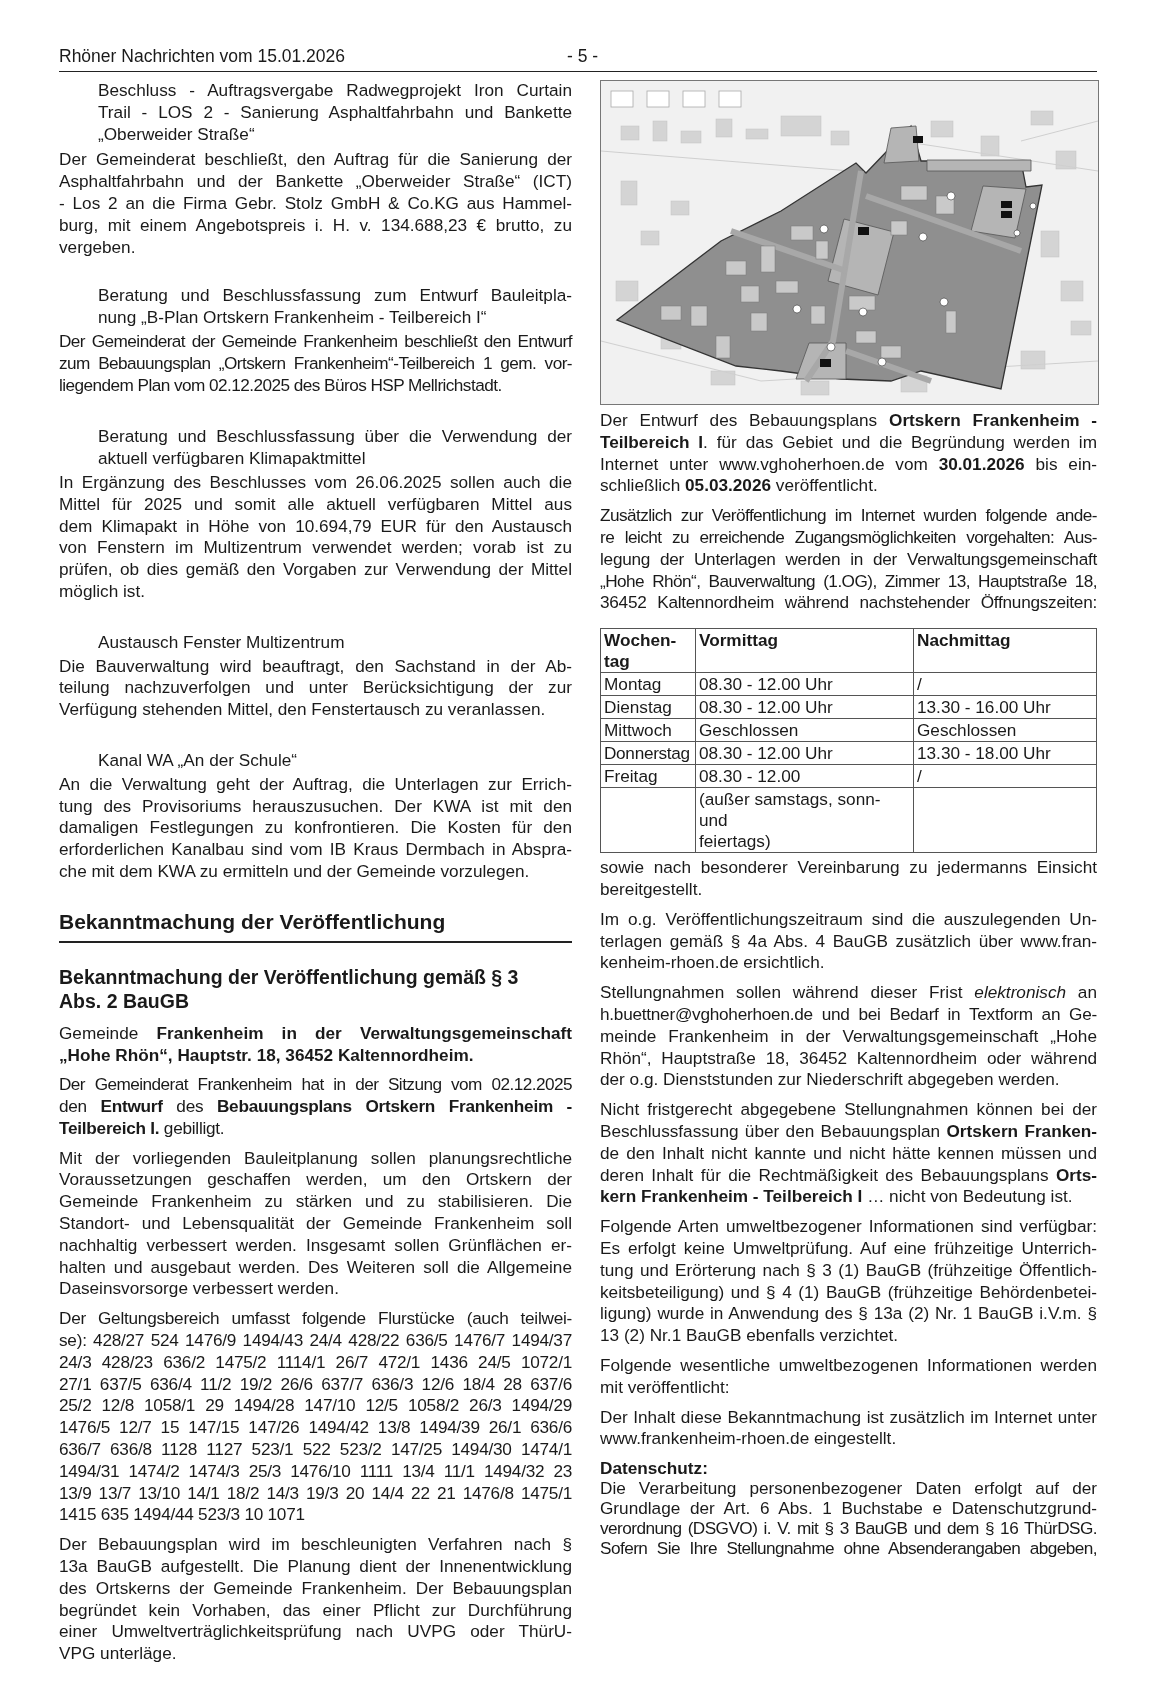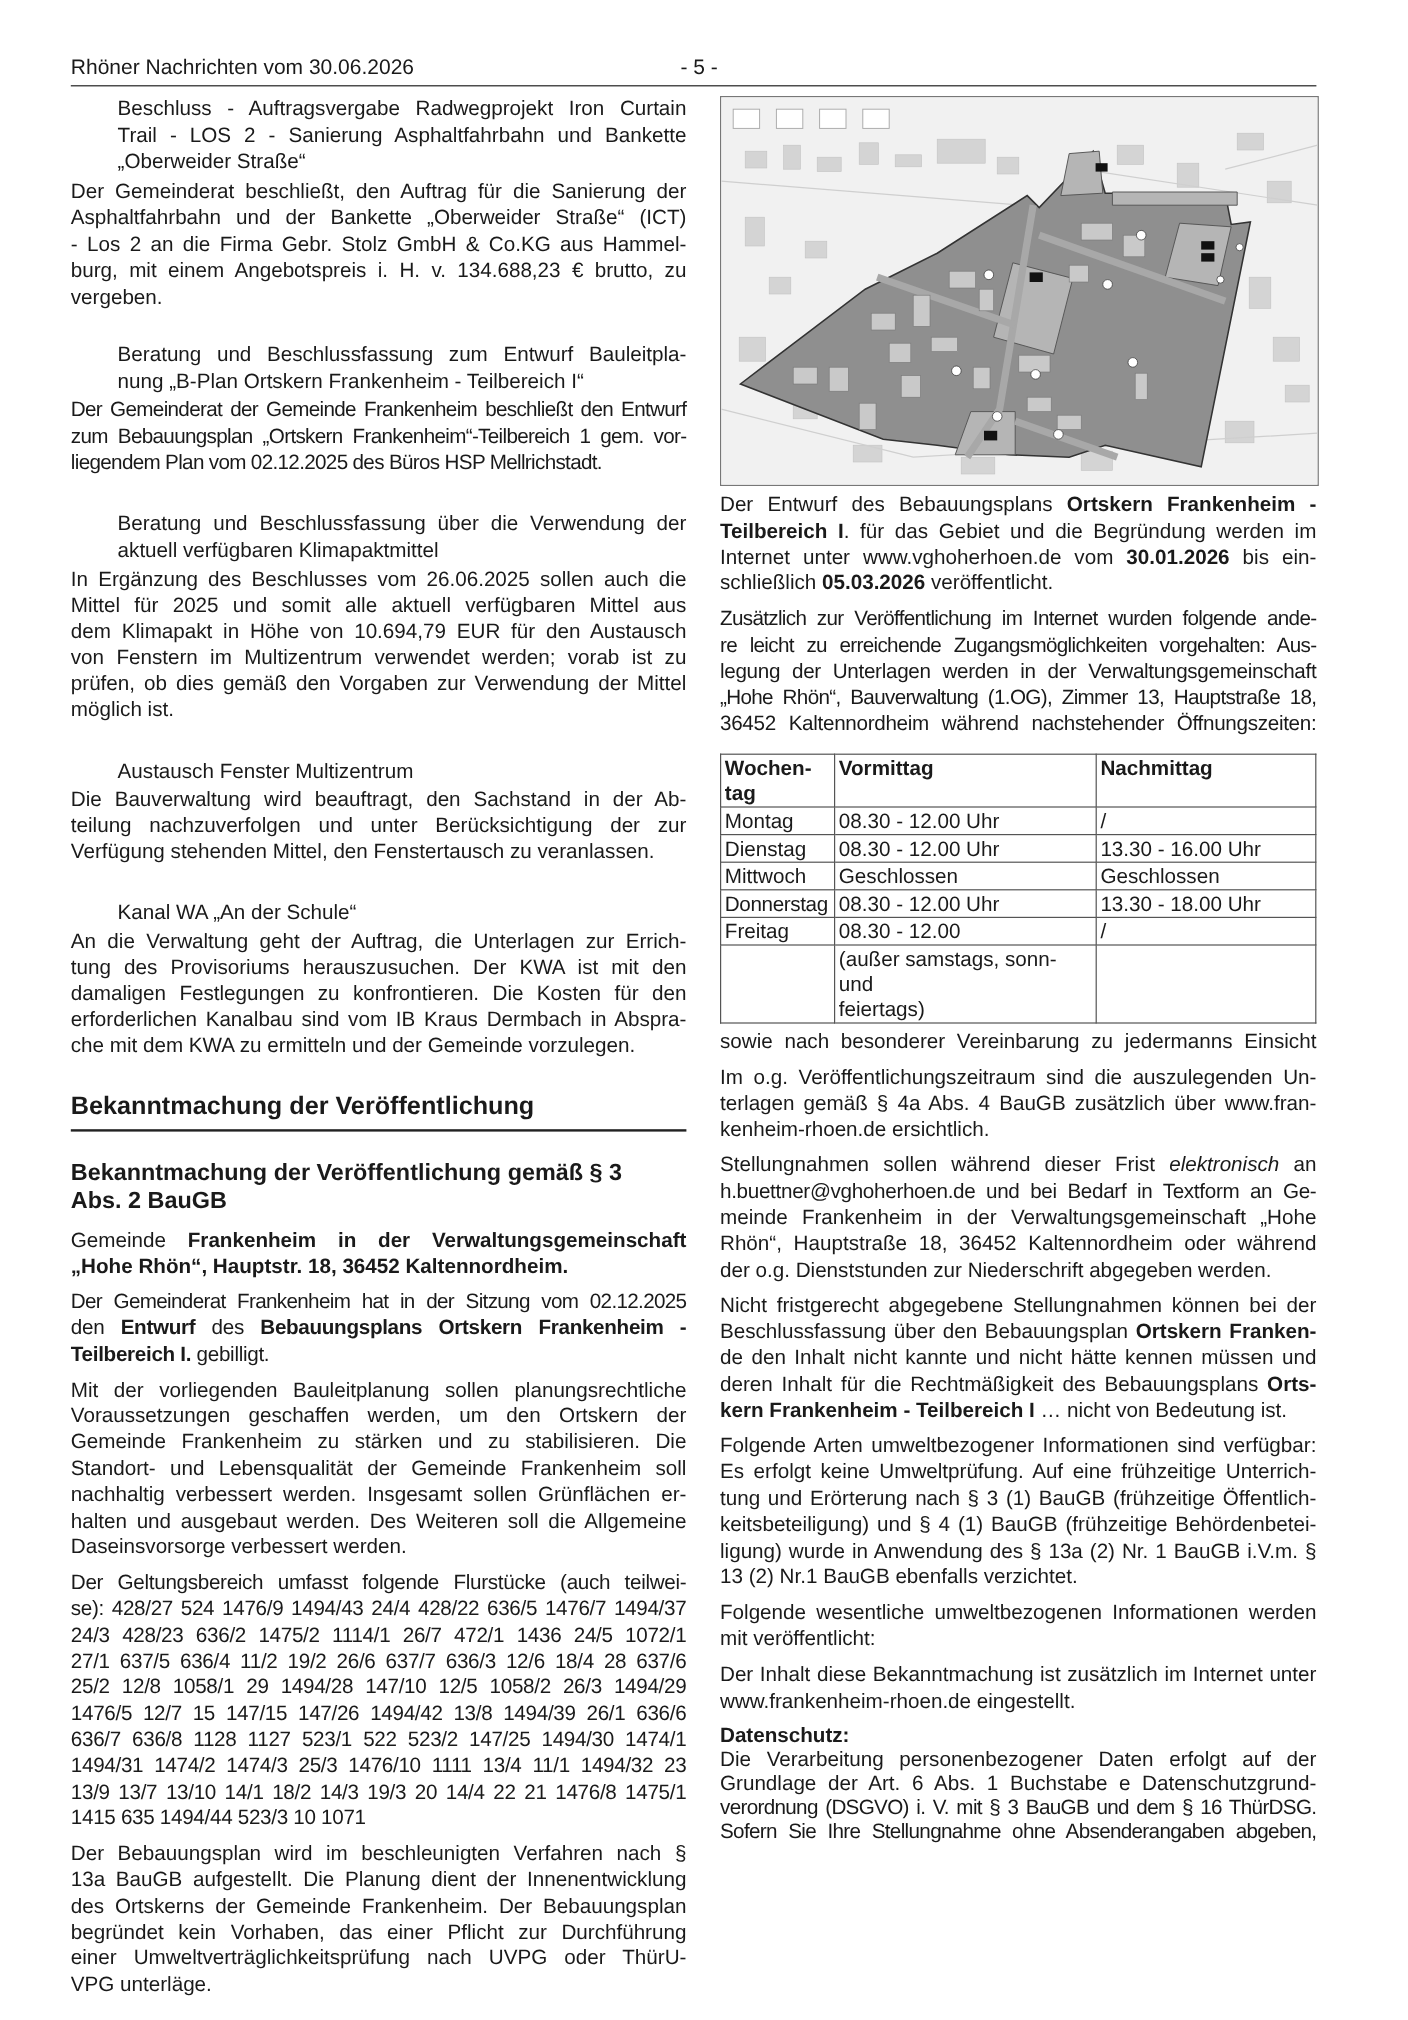--- a/index.html
+++ b/index.html
@@ -45,21 +45,21 @@
   table.hours td.c1 { width: 88px; }
   table.hours td.c2 { width: 211px; }
   table.hours td.c3 { }
 </style>
 </head>
 <body>
 
 <div class="page">
 
   <div class="hdr">
-    <span class="l">Rhöner Nachrichten vom 30.06.2026</span>
+    <span class="l">Rhöner Nachrichten vom 15.01.2026</span>
     <span class="c">- 5 -</span>
     <span class="r">Nr. 1/2026</span>
   </div>
   <div class="hdr-rule"></div>
 
   <div class="col col-left">
 
     <div class="p sub" style="margin-top:0">
       <span class="ln">Beschluss - Auftragsvergabe Radwegprojekt Iron Curtain</span>
       <span class="ln">Trail - LOS 2 - Sanierung Asphaltfahrbahn und Bankette</span>
@@ -326,20 +326,21 @@
       <tr>
         <td></td>
         <td><span>(außer samstags, sonn- und</span><br><span>feiertags)</span></td>
         <td></td>
       </tr>
     </tbody>
       </table>
 
     <div class="p" style="margin-top:4px">
       <span class="ln">sowie nach besonderer Vereinbarung zu jedermanns Einsicht</span>
+      <span class="ln last">bereitgestellt.</span>
     </div>
 
     <div class="p" style="margin-top:8px">
       <span class="ln">Im o.g. Veröffentlichungszeitraum sind die auszulegenden Un-</span>
       <span class="ln">terlagen gemäß § 4a Abs. 4 BauGB zusätzlich über www.fran-</span>
       <span class="ln last">kenheim-rhoen.de ersichtlich.</span>
     </div>
 
     <div class="p" style="margin-top:8px">
       <span class="ln"><span>Stellungnahmen sollen während dieser Frist </span><i>elektronisch</i><span> an</span></span>

